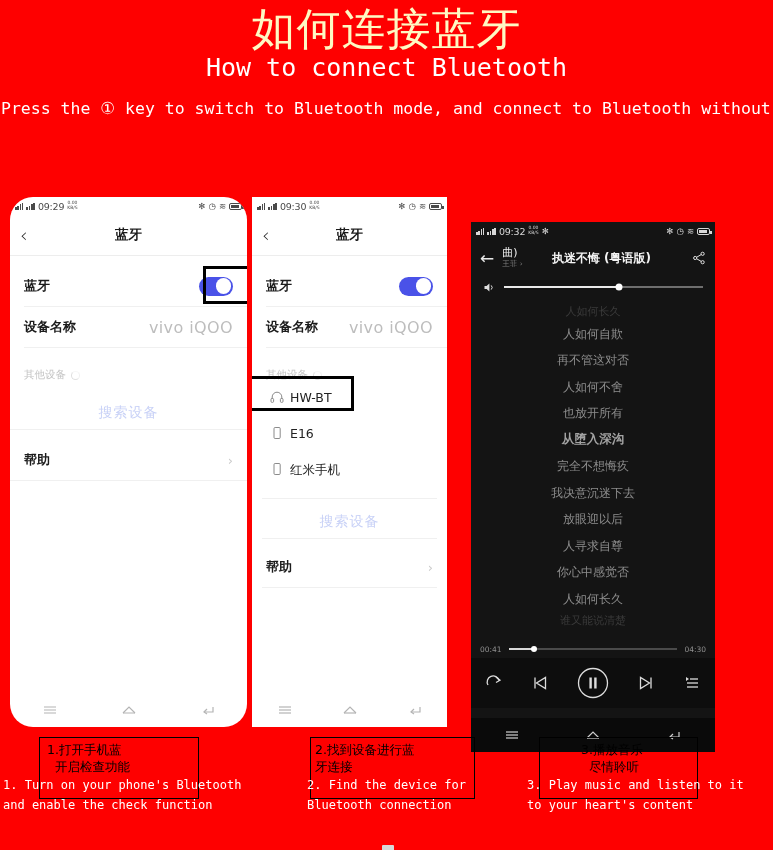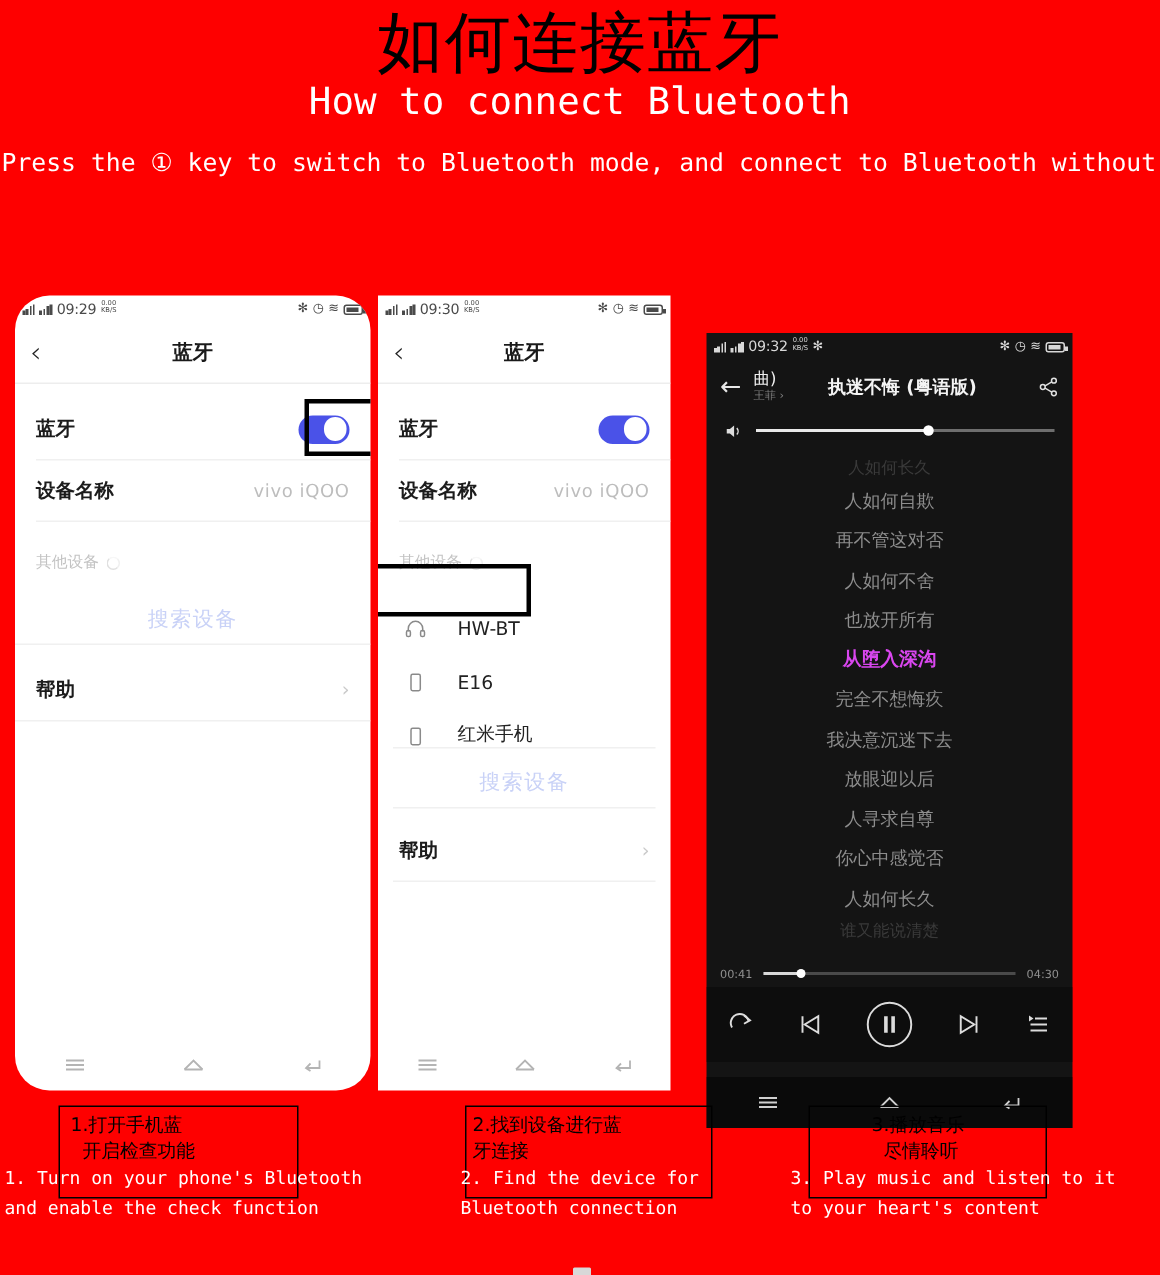--- a/index.html
+++ b/index.html
@@ -10,21 +10,21 @@
     position:relative;
     overflow:hidden;
   }
 
   
   #header { width:773px; padding-top:6px; }
   .title-cn {
     text-align:center;
     font-size:44px;
     font-weight:400;
-    color:#000000;
+    color:#fef9c3;
     line-height:1.05;
     letter-spacing:1px;
   }
   .title-en {
     text-align:center;
     font-size:25px;
     color:#fff;
     font-family:"DejaVu Sans Mono","Liberation Mono",monospace;
     letter-spacing:0px;
     margin-top:1px;
@@ -97,21 +97,21 @@
     font-size:13.5px; color:#1a1a1a; font-weight:600;
   }
   .hr { height:1px; background:#ededed; margin:0 0px; }
 
   
   .row {
     height:40px; display:flex; align-items:center;
     padding:0 14px; position:relative;
   }
   .row-label { font-size:13px; color:#1c1c1c; font-weight:600; }
-  .row-value { margin-left:auto; font-size:12px; color:#bdbdbd; letter-spacing:.4px; }
+  .row-value { margin-left:auto; font-size:16px; color:#bdbdbd; letter-spacing:.4px; }
   .row-chev { margin-left:auto; font-size:13px; color:#cacaca; }
   .row-sep { height:1px; background:#f0f0f0; margin-left:14px; }
 
   .toggle {
     margin-left:auto; width:34px; height:19px; border-radius:10px;
     background:#4A52E8; position:relative; flex:none;
   }
   .toggle i {
     position:absolute; top:1.6px; right:1.6px;
     width:15.6px; height:15.6px; border-radius:50%; background:#fff; display:block;
@@ -121,21 +121,21 @@
     height:30px; display:flex; align-items:center; gap:5px;
     padding:0 14px; font-size:10.5px; color:#c3c3c3;
   }
   .spinner {
     width:9px; height:9px; border-radius:50%;
     border:1.6px solid #e0e0e0; border-top-color:#f7f7f7; border-right-color:#f0f0f0;
     display:inline-block;
   }
 
   .dev-row {
-    height:36px; display:flex; align-items:flex-end; gap:21px;
+    height:36px; display:flex; align-items:flex-start; gap:6px;
     padding:0 18px;
   }
   .dev-name { font-size:12.5px; color:#222; }
   .dev-icon { width:14px; height:14px; color:#8a8a8a; flex:none; }
   .dev-icon svg { display:block; width:14px; height:14px; }
 
   .search-btn {
     height:32px; display:flex; align-items:center; justify-content:center;
     font-size:14px; color:#C9D2F7; letter-spacing:1px;text-align:center;
   }
@@ -185,21 +185,21 @@
     position:absolute; top:78px; left:0; right:0; bottom:122px;
     display:flex; flex-direction:column; align-items:center;
     padding-top:2px;
   }
   .ly {
     font-size:12px; color:#8d8d8d; text-align:center;
     margin:0; line-height:1;
     height:29px; display:flex; align-items:center; justify-content:center;
   }
   .ly.ghost { color:#3a3a3a; font-size:11px; height:20px; }
-  .ly.cur { color:#d946ef; font-weight:700; font-size:12.5px; }
+  .ly.cur { color:#a3a3a3; font-weight:700; font-size:12.5px; }
 
   .info-dots {
     position:absolute; right:12px; bottom:62px;
     width:15px; height:15px; border:1.1px solid #8e8e8e; border-radius:50%;
     display:flex; flex-direction:column; align-items:center; justify-content:center; gap:1.4px;
   }
   .info-dots i { width:1.6px; height:1.6px; border-radius:50%; background:#9a9a9a; display:block; }
 
   .prog-row {
     position:absolute; left:0; right:0; bottom:96px;

